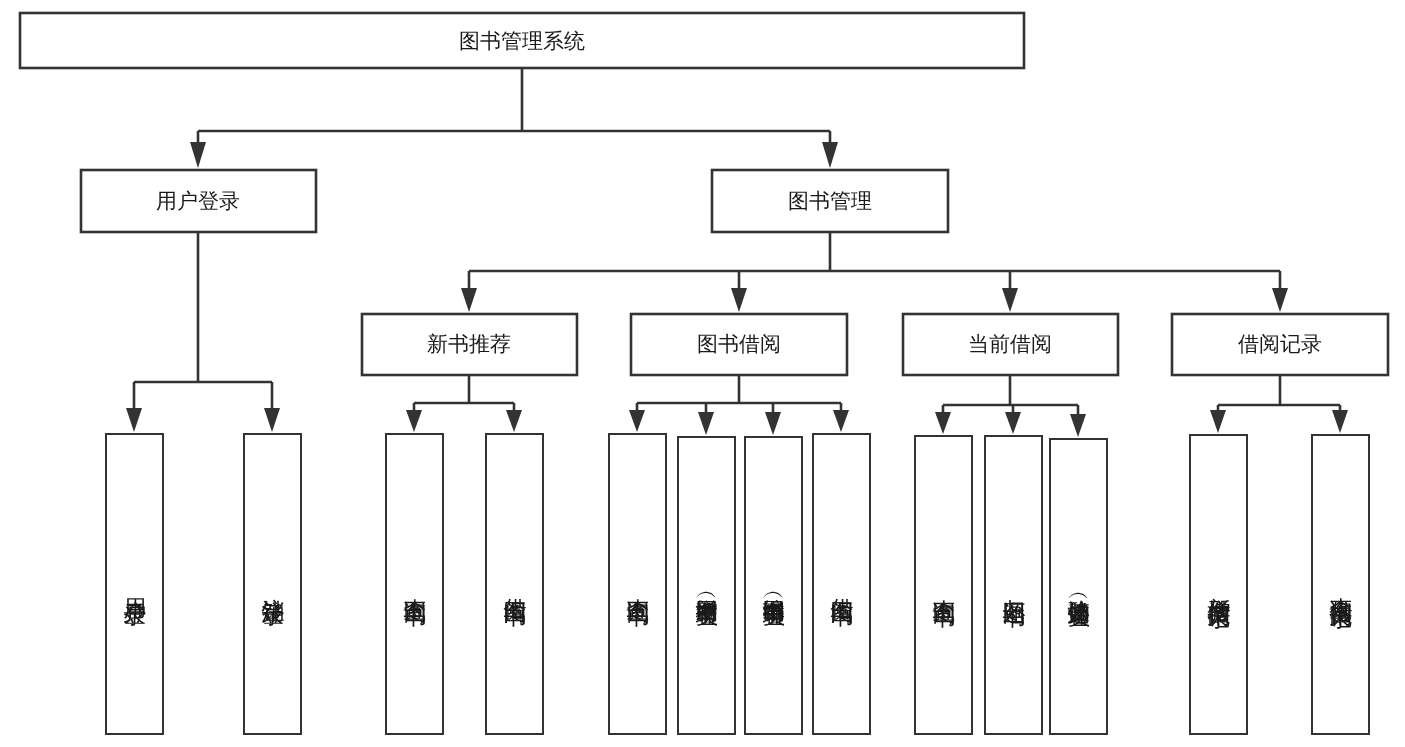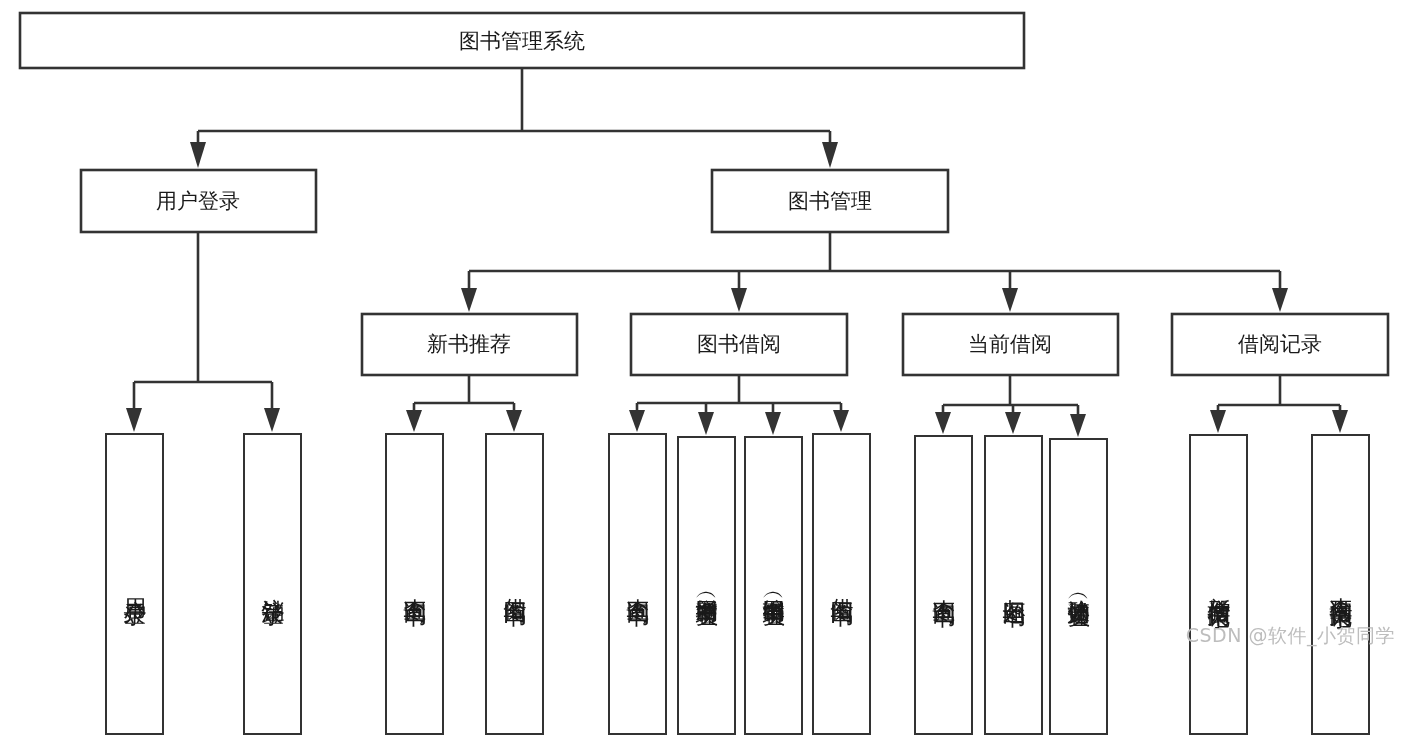--- a/index.html
+++ b/index.html
@@ -216,15 +216,14 @@
     <span class="vnode-label tight">确认归还（管理员）</span>
   </div>
 
   <div class="vnode" style="left:1189px; top:434px; width:59px; height:301px;">
     <span class="vnode-label">新增借阅记录</span>
   </div>
   <div class="vnode" style="left:1311px; top:434px; width:59px; height:301px;">
     <span class="vnode-label">查询借阅记录</span>
   </div>
 
-  <div class="watermark-text">CSDN @软件_小贺同学</div>
 
 </div>
 
 </body></html>

